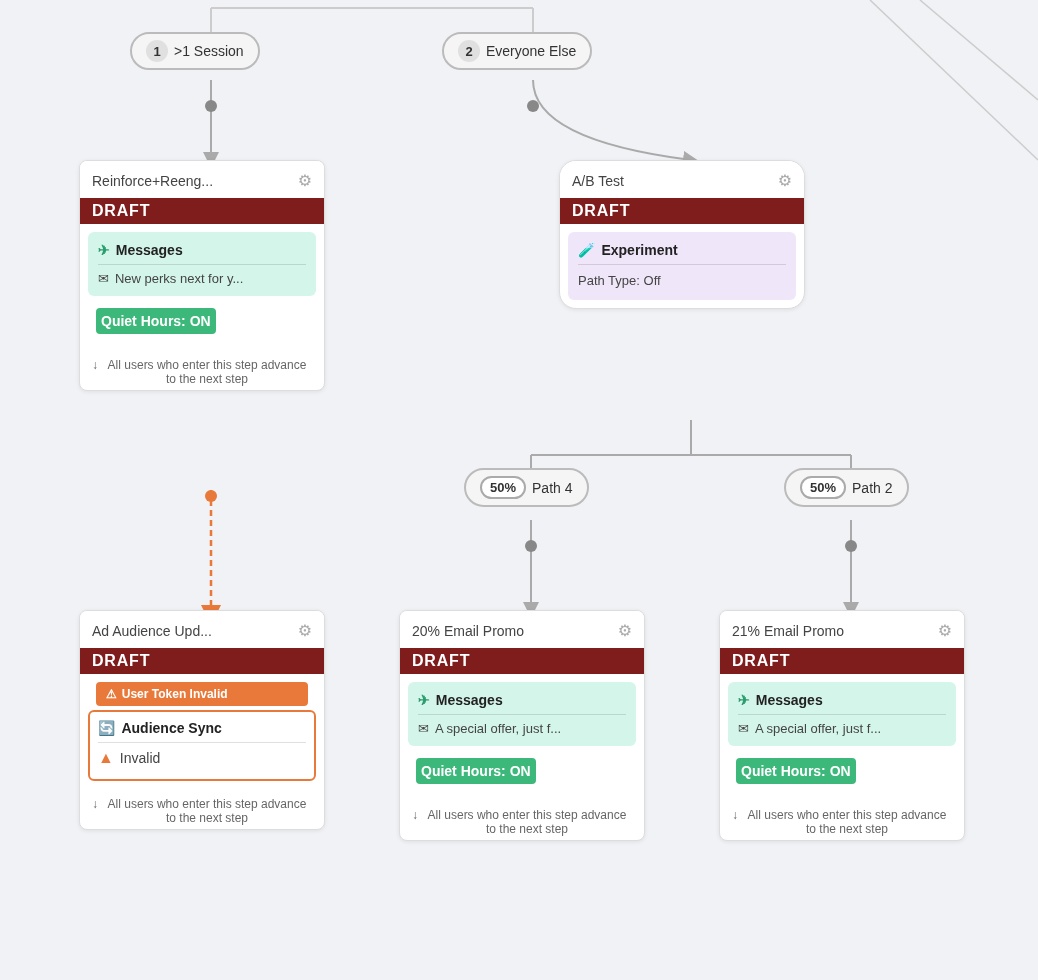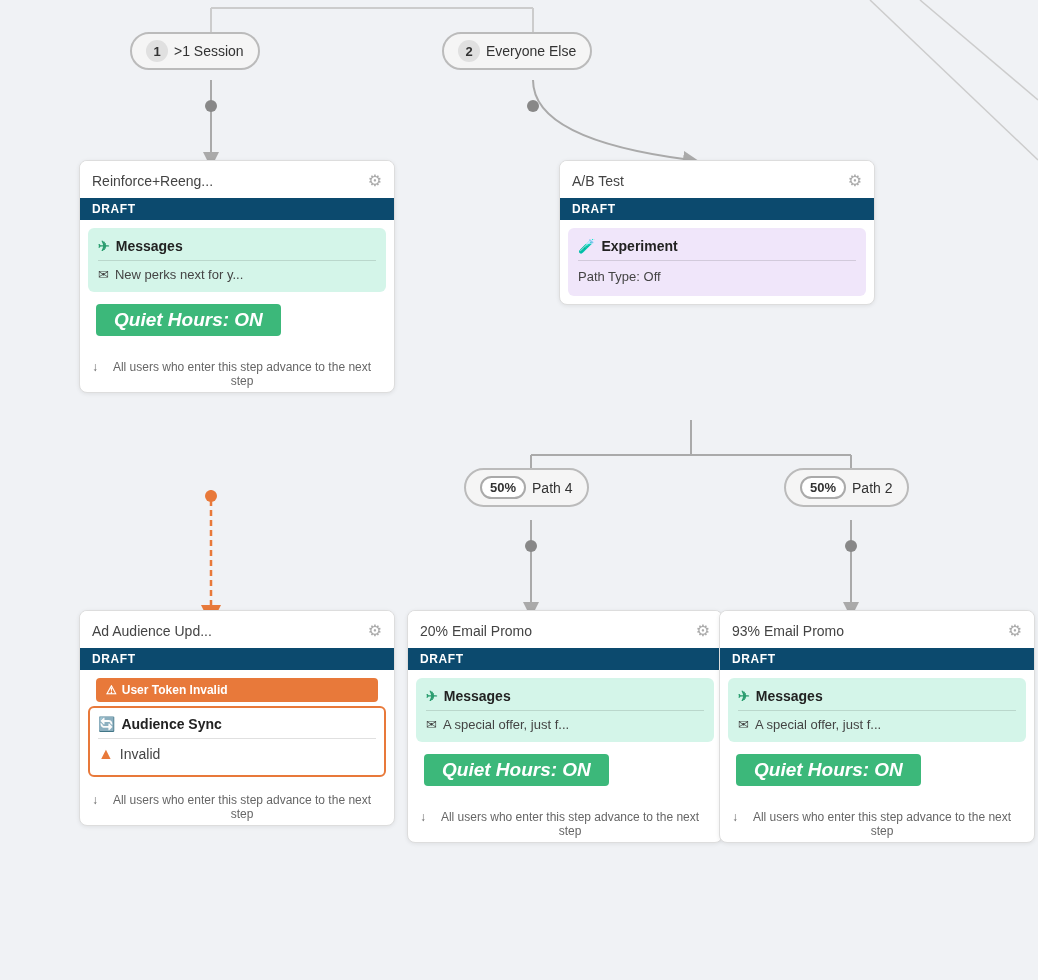--- a/index.html
+++ b/index.html
@@ -58,21 +58,21 @@
       border: 2px solid #aaa;
       border-radius: 50px;
       padding: 2px 8px;
       font-size: 13px;
       font-weight: 600;
     }
 
     
     .step-card {
       position: absolute;
-      width: 316px;
+      width: 246px;
       background: white;
       border-radius: 8px;
       border: 1px solid #ddd;
       overflow: hidden;
       box-shadow: 0 1px 4px rgba(0,0,0,0.08);
     }
 
     .step-card-header {
       display: flex;
       align-items: center;
@@ -85,23 +85,23 @@
       font-weight: 500;
       color: #444;
     }
     .gear-icon {
       color: #aaa;
       font-size: 16px;
       cursor: pointer;
     }
 
     .draft-bar {
-      background: #0c4a6e;
+      background: #7f1d1d;
       color: white;
-      font-size: 12px;
+      font-size: 16px;
       font-weight: 700;
       padding: 4px 12px;
       letter-spacing: 0.05em;
     }
 
     
     .card-block {
       margin: 8px;
       border-radius: 6px;
       padding: 10px;
@@ -133,26 +133,25 @@
       align-items: center;
       gap: 6px;
       font-size: 13px;
       color: #444;
     }
 
     .quiet-hours-tag {
       background: #3cb87a;
       color: white;
       border-radius: 4px;
-      padding: 5px 18px;
-      font-size: 19px;
+      padding: 5px 5px;
+      font-size: 14px;
       font-weight: 600;
       margin: 4px 8px 8px;
       display: inline-block;
-      font-style: italic;
     }
 
     .advance-text {
       text-align: center;
       font-size: 12px;
       color: #666;
       padding: 8px 12px 4px;
       display: flex;
       align-items: flex-start;
       justify-content: center;
@@ -296,21 +295,21 @@
         <span style="font-weight:700;">Quiet Hours:</span>
         <span>ON</span>
       </span>
     </div>
     <div class="advance-text">
       <span>↓</span>
       <span>All users who enter this step advance to the next step</span>
     </div>
   </div>
 
-  <div class="step-card" style="left:559px; top:160px;">
+  <div class="step-card" style="left:559px; top:160px;border-radius:17px;">
     <div class="step-card-header">
       <span class="step-card-title">A/B Test</span>
       <span class="gear-icon">⚙</span>
     </div>
     <div class="draft-bar">DRAFT</div>
     <div class="card-block block-purple">
       <div class="block-title">
         <span style="color:#8b3dbf;">🧪</span>
         <span>Experiment</span>
       </div>
@@ -358,21 +357,21 @@
     <div class="advance-text">
       <span>↓</span>
       <span>All users who enter this step advance to the next step</span>
     </div>
 
     <div style="position:absolute; bottom:-20px; left:50%; transform:translateX(-50%);">
       
     </div>
   </div>
 
-  <div class="step-card" style="left:399px; top:610px;margin-left:8px;">
+  <div class="step-card" style="left:399px; top:610px;">
     <div class="step-card-header">
       <span class="step-card-title">20% Email Promo</span>
       <span class="gear-icon">⚙</span>
     </div>
     <div class="draft-bar">DRAFT</div>
     <div class="card-block block-green">
       <div class="block-title">
         <span style="color:#2a9d6f;">✈</span>
         <span>Messages</span>
       </div>
@@ -392,21 +391,21 @@
       <span>↓</span>
       <span>All users who enter this step advance to the next step</span>
     </div>
     <div style="position:absolute; bottom:-20px; left:50%; transform:translateX(-50%);">
       
     </div>
   </div>
 
   <div class="step-card" style="left:719px; top:610px;">
     <div class="step-card-header">
-      <span class="step-card-title">93% Email Promo</span>
+      <span class="step-card-title">21% Email Promo</span>
       <span class="gear-icon">⚙</span>
     </div>
     <div class="draft-bar">DRAFT</div>
     <div class="card-block block-green">
       <div class="block-title">
         <span style="color:#2a9d6f;">✈</span>
         <span>Messages</span>
       </div>
       <hr class="block-divider">
       <div class="block-row">

